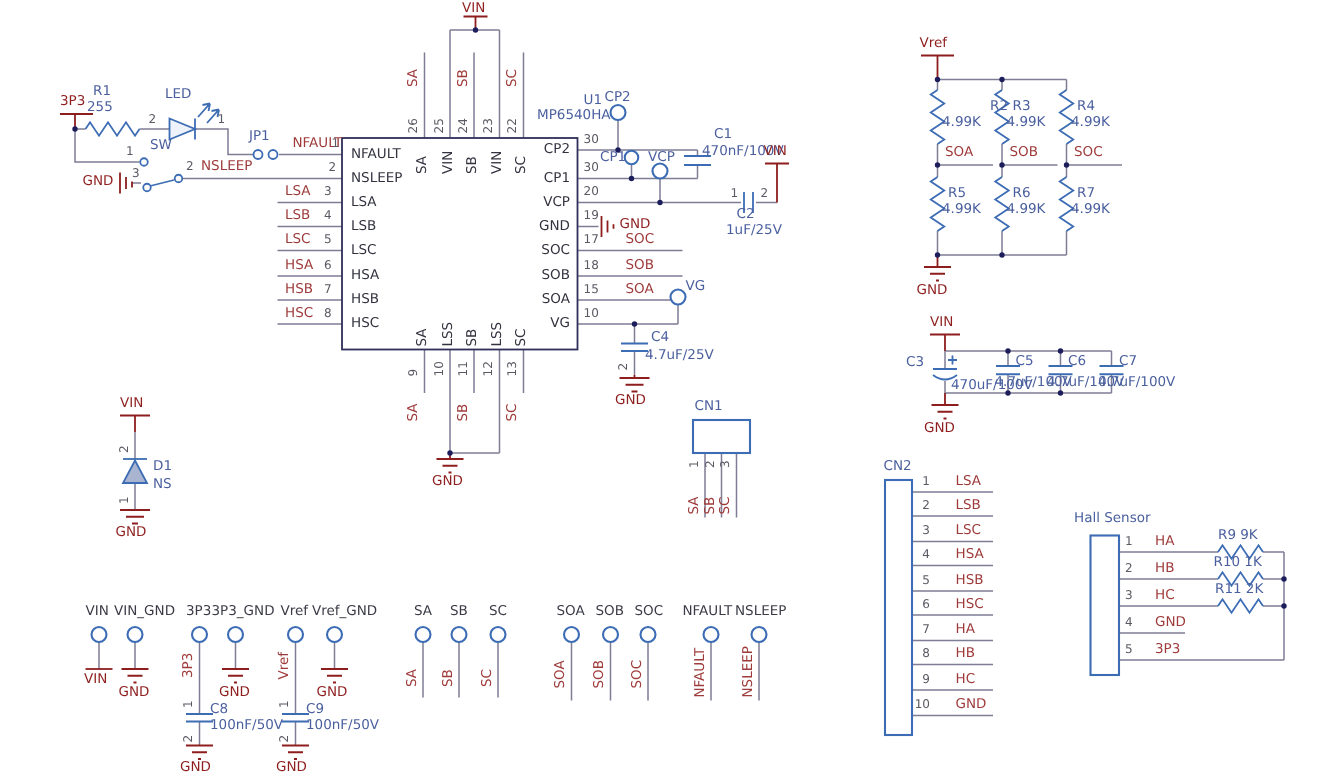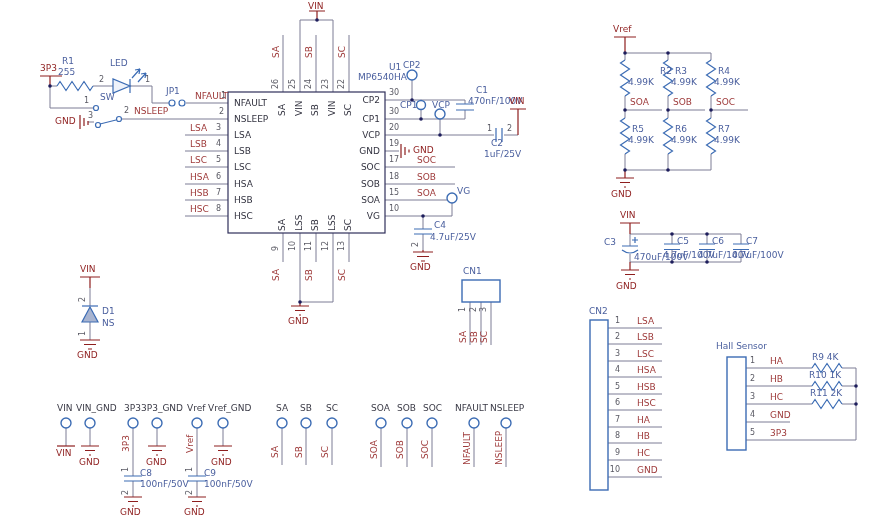--- a/index.html
+++ b/index.html
@@ -332,21 +332,21 @@
 <span class="s num" style="left:750px;top:356px">1</span>
 <span class="s red" style="left:770px;top:356px">HA</span>
 <span class="s num" style="left:750px;top:374px">2</span>
 <span class="s red" style="left:770px;top:374px">HB</span>
 <span class="s num" style="left:750px;top:392px">3</span>
 <span class="s red" style="left:770px;top:392px">HC</span>
 <span class="s num" style="left:750px;top:410px">4</span>
 <span class="s red" style="left:770px;top:410px">GND</span>
 <span class="s num" style="left:750px;top:428px">5</span>
 <span class="s red" style="left:770px;top:428px">3P3</span>
-<span class="s b" style="left:812px;top:352px">R9 4K</span>
+<span class="s b" style="left:812px;top:352px">R9 9K</span>
 <span class="s b" style="left:809px;top:370px">R10 1K</span>
 <span class="s b" style="left:810px;top:388px">R11 2K</span>
 
 <span class="s pwr" style="left:80px;top:264px">VIN</span>
 <span class="s num v" style="left:89px;top:290px">2</span>
 <span class="s b" style="left:102px;top:306px">D1</span>
 <span class="s b" style="left:102px;top:318px">NS</span>
 <span class="s num v" style="left:89px;top:324px">1</span>
 <span class="s pwr" style="left:77px;top:350px">GND</span>
 

